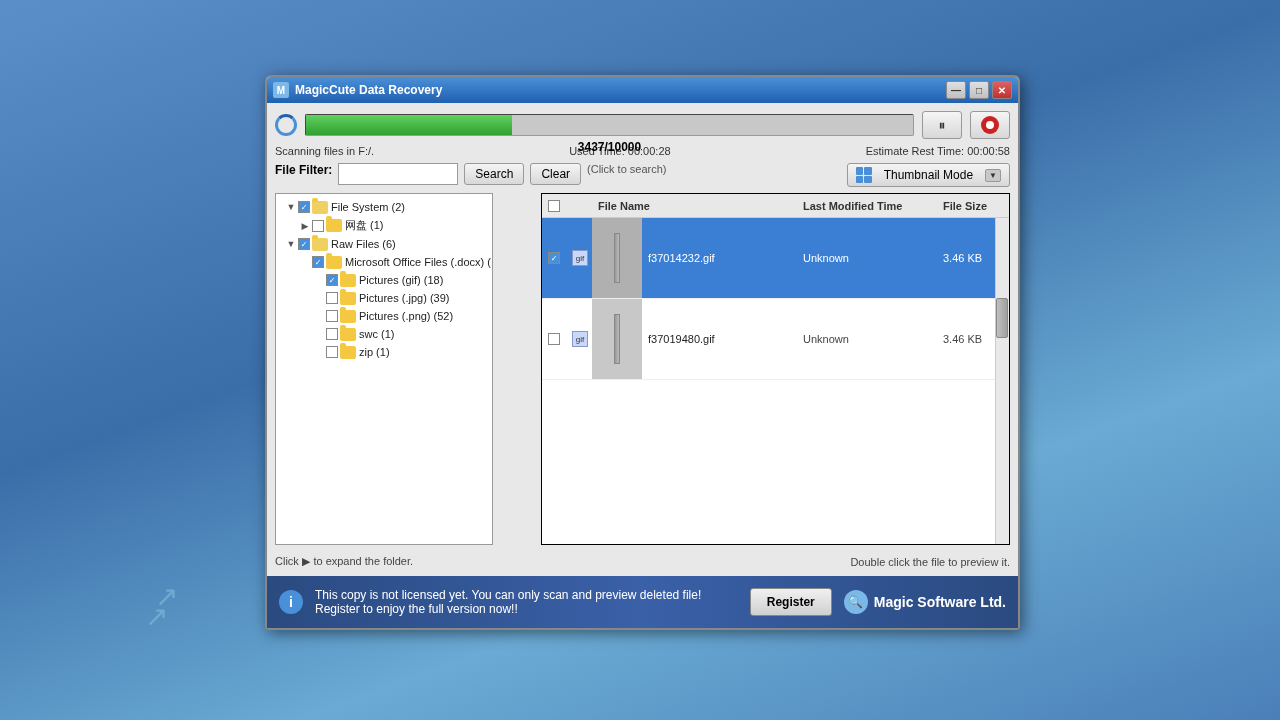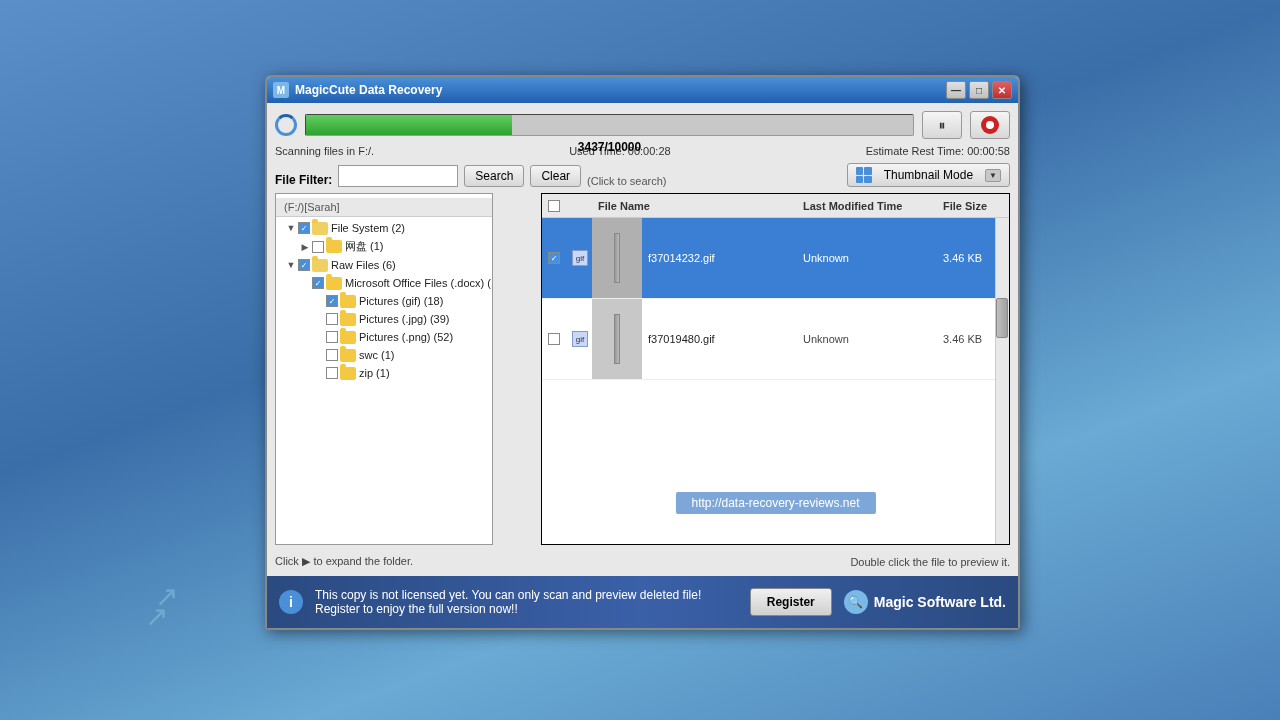--- a/index.html
+++ b/index.html
@@ -186,21 +186,21 @@
     .status-row {
       display: flex;
       justify-content: space-between;
       font-size: 11px;
       color: #333;
     }
 
     
     .filter-row {
       display: flex;
-      align-items: flex-end;
+      align-items: flex-start;
       gap: 6px;
     }
     .filter-label {
       font-weight: bold;
       font-size: 12px;
     }
     .filter-input {
       width: 120px;
       height: 22px;
       border: 1px solid #999;
@@ -655,21 +655,20 @@
           <div class="thumb-cell"></div>
         </div>
         <span>Thumbnail Mode</span>
         <span class="dropdown-arrow">▼</span>
       </div>
     </div>
 
     <div class="content-area">
 
       <div class="tree-panel">
-        <div class="tree-header">(F:/)[Sarah]</div>
 
         <div class="tree-item indent1">
           <div class="tree-expand">▼</div>
           <div class="tree-checkbox checked">✓</div>
           <div class="folder-icon open-folder"></div>
           <span class="tree-label">File System (2)</span>
         </div>
 
         <div class="tree-item indent2">
           <div class="tree-expand">▶</div>
@@ -766,21 +765,20 @@
             </div>
             <div style="width:50px;height:80px;background:#c8c8c8;display:flex;align-items:center;justify-content:center;flex-shrink:0;">
               <div class="thumb-vertical-bar"></div>
             </div>
             <div class="col-name-val">f37019480.gif</div>
             <div class="col-modified-val">Unknown</div>
             <div class="col-size-val">3.46 KB</div>
           </div>
         </div>
 
-        <div class="url-overlay">http://data-recovery-reviews.net</div>
 
         <div class="scrollbar-track">
           <div class="scrollbar-thumb"></div>
         </div>
       </div>
     </div>
 
     <div class="tip-row">
       <span>Click  ▶  to expand the folder.</span>
       <span>Double click the file to preview it.</span>

